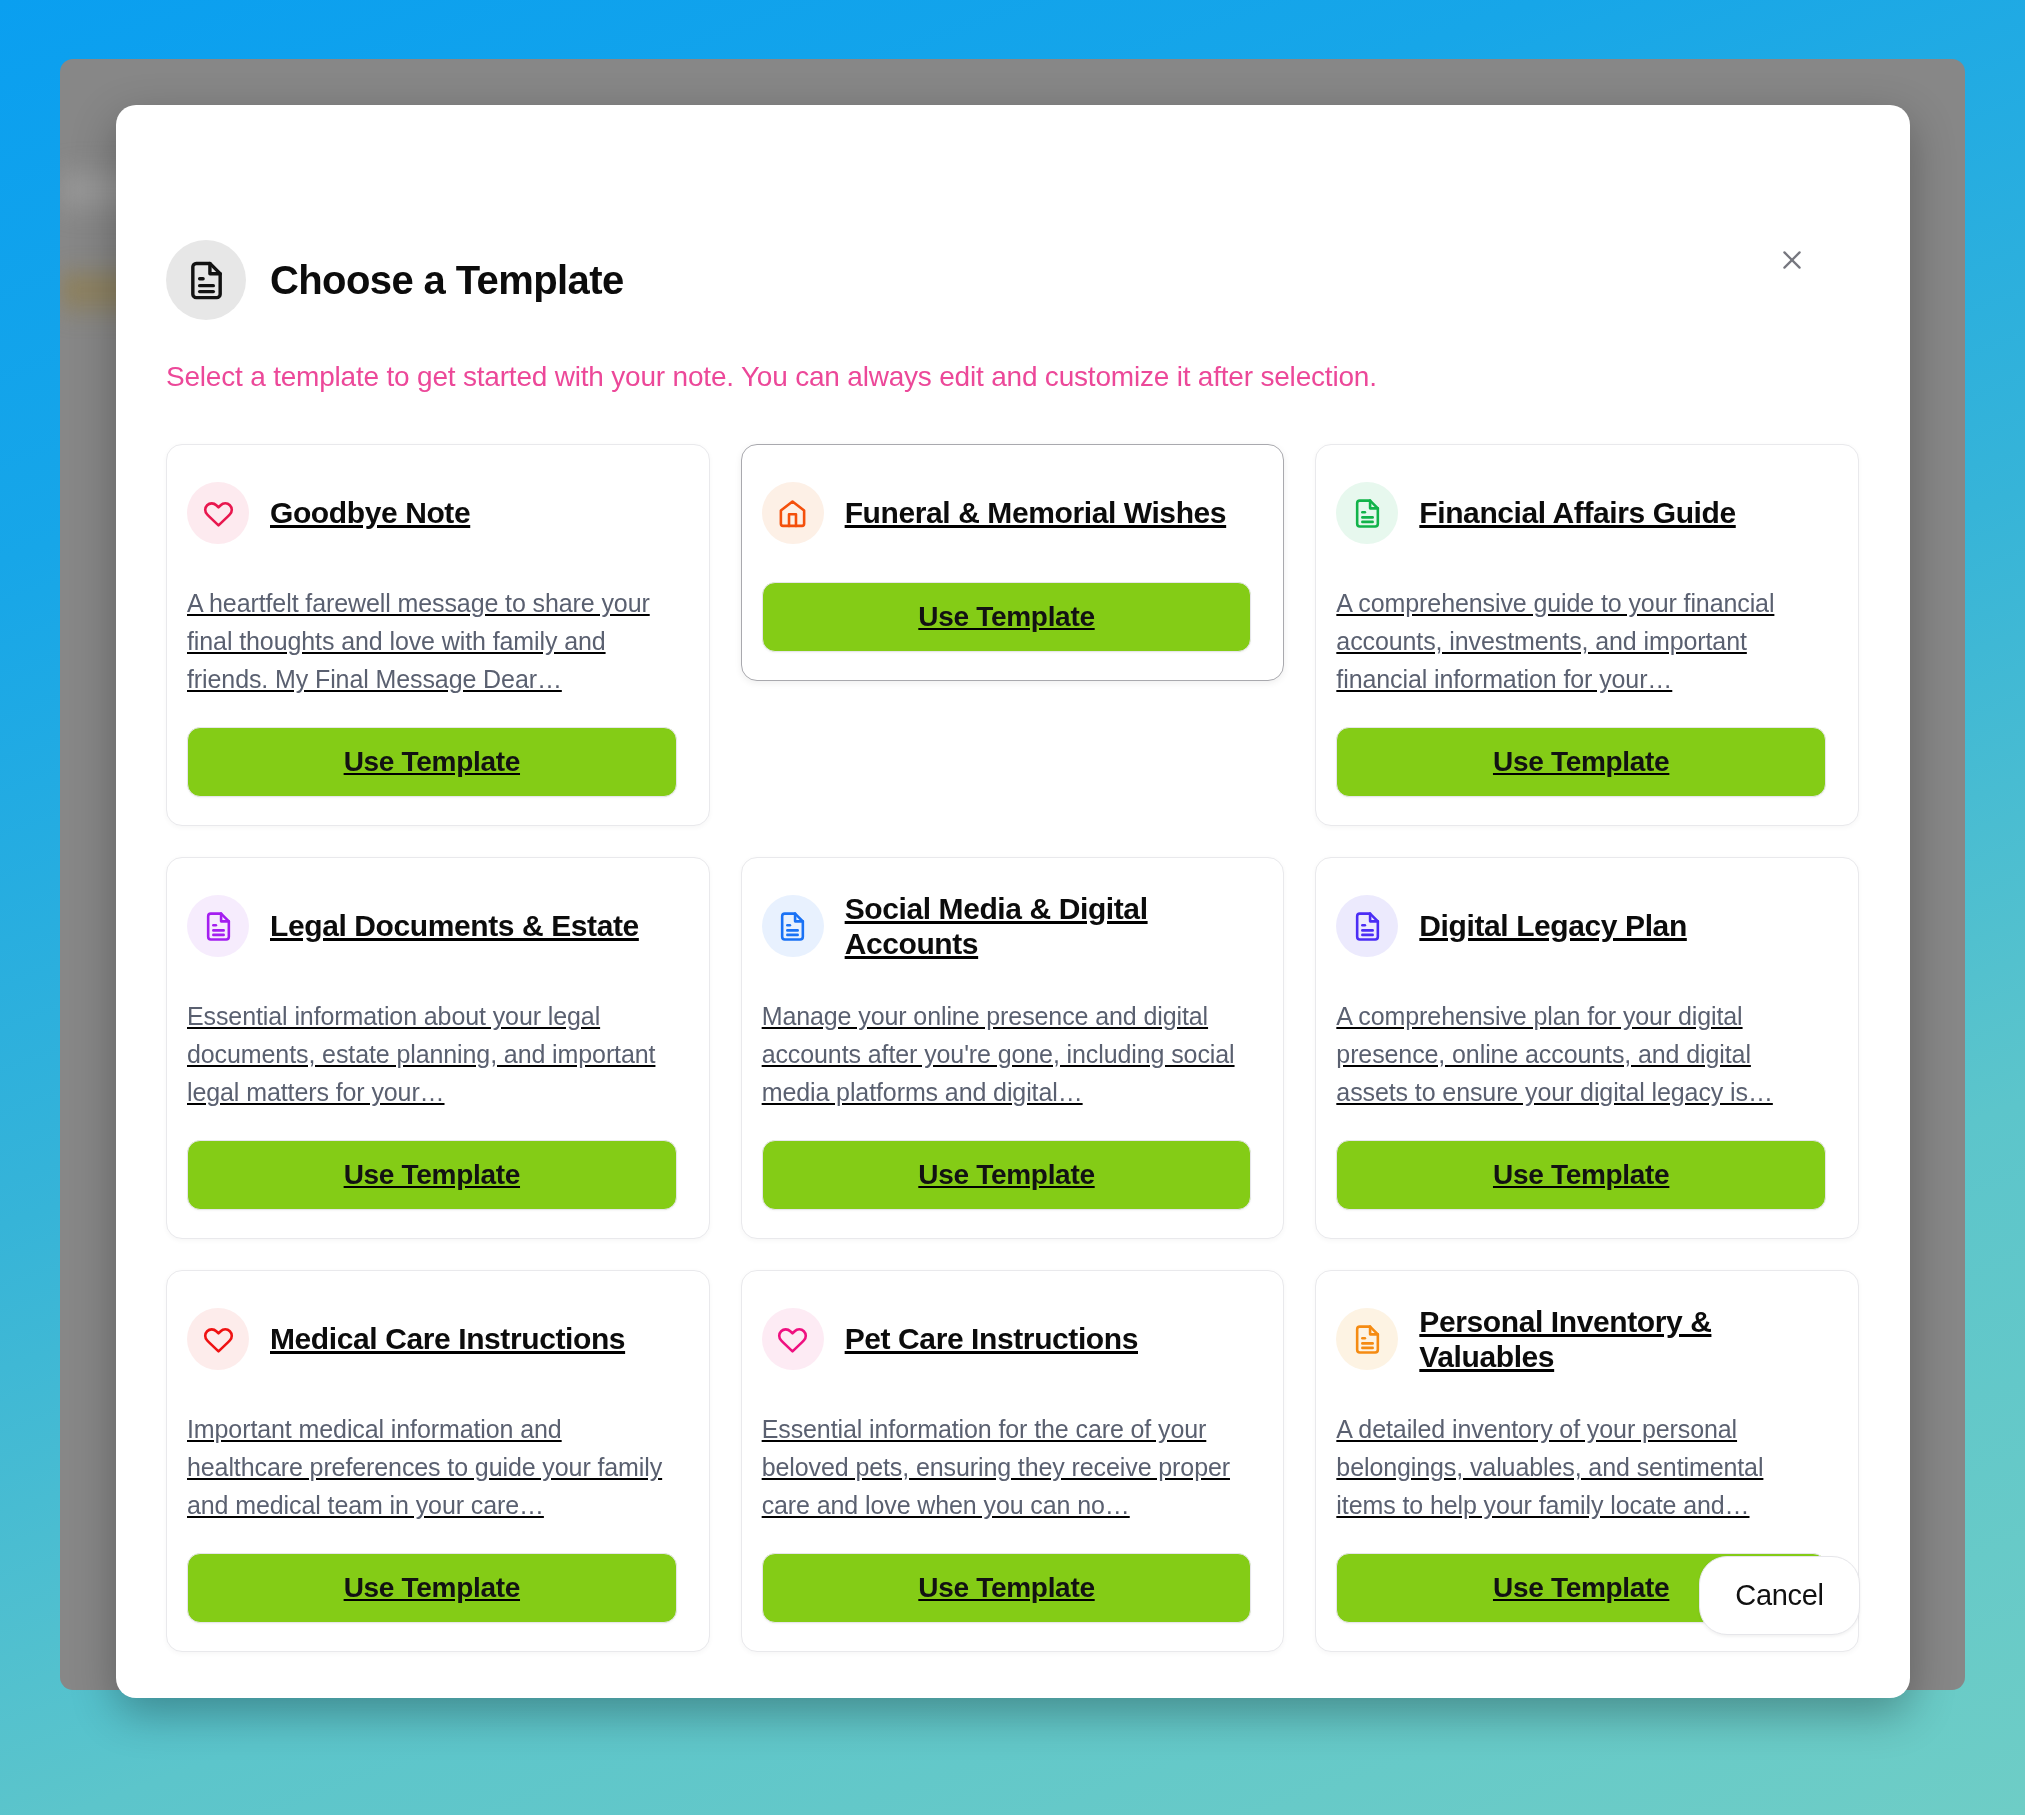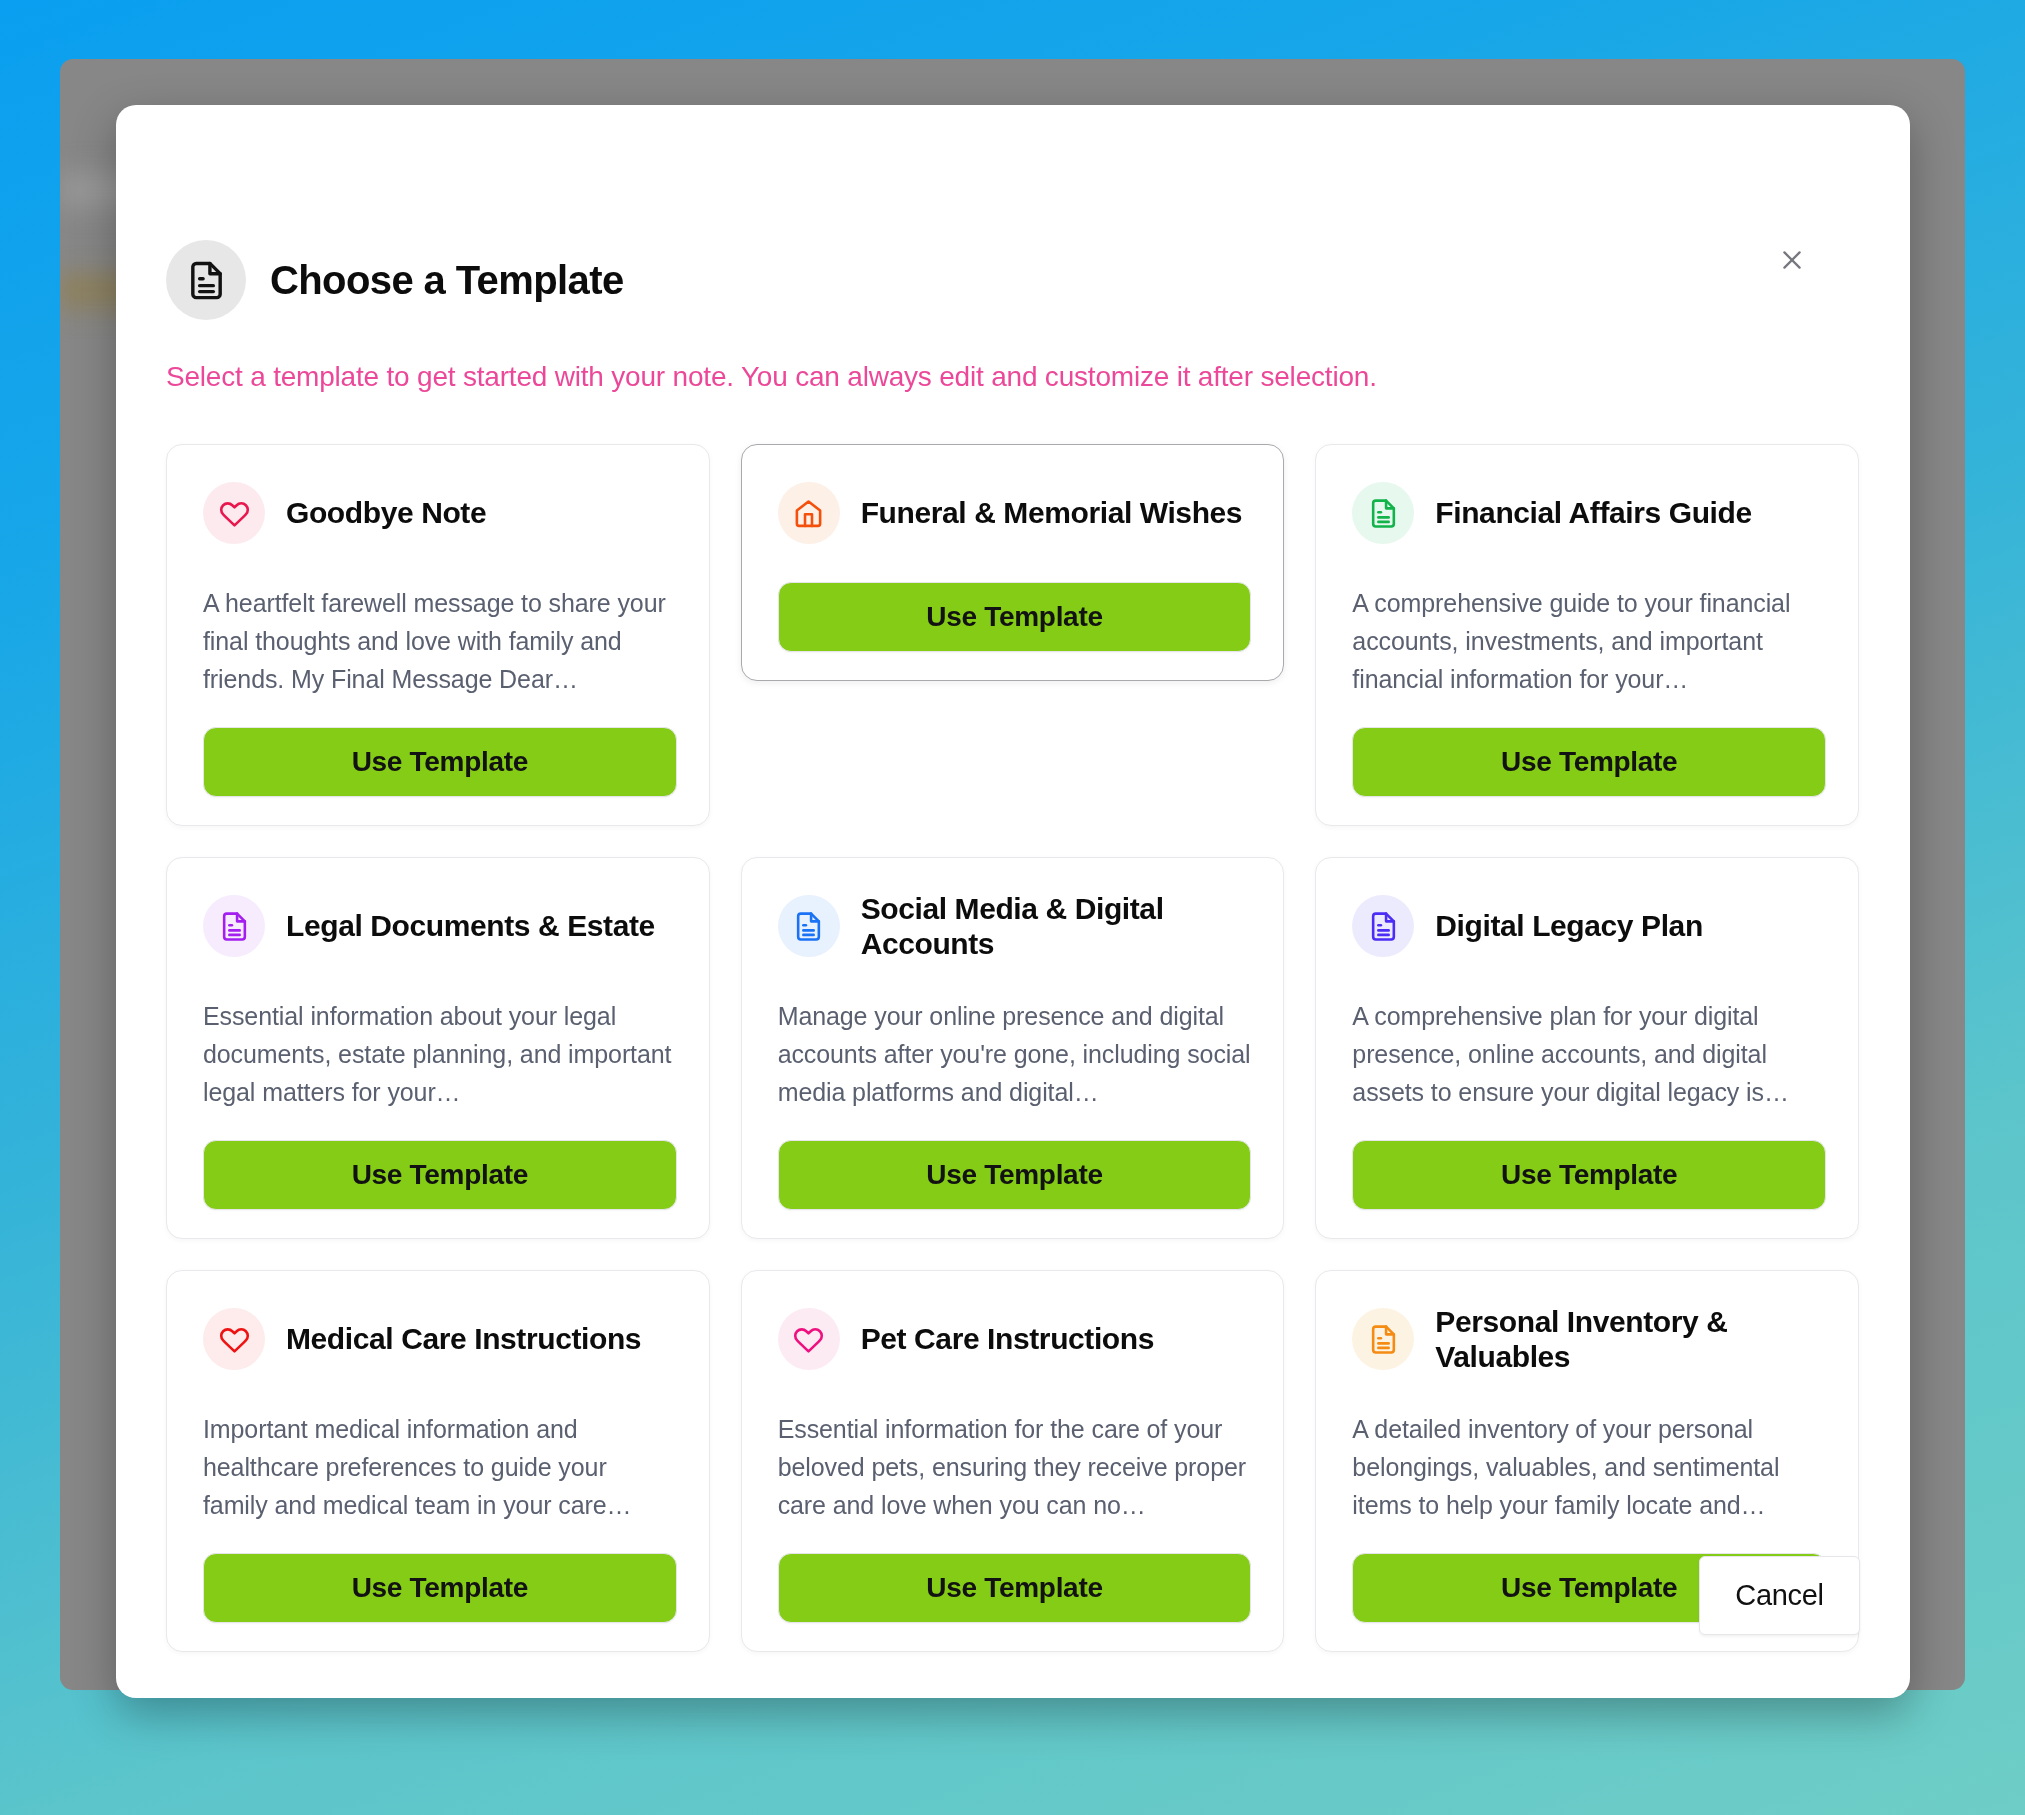--- a/index.html
+++ b/index.html
@@ -114,25 +114,26 @@
     grid-template-columns: repeat(3, 1fr);
     column-gap: 31px;
     row-gap: 31px;
     align-items: start;
   }
 
   .template-card {
     background: #ffffff;
     border: 1.5px solid #e9e9ec;
     border-radius: 16px;
-    padding: 28px 32px 28px 36px;
+    padding: 28px 32px 28px 20px;
     box-shadow: 0 1.5px 5px rgba(0,0,0,0.035);
     cursor: pointer;
     display: flex;
     flex-direction: column;
+    text-decoration: underline;
   }
   .template-card.is-active {
     border-color: #a9a9ae;
     box-shadow: 0 2px 7px rgba(0,0,0,0.07);
   }
 
   .card-head {
     display: flex;
     align-items: center;
     gap: 21px;
@@ -189,21 +190,21 @@
     bottom: 63px;
     display: flex;
     justify-content: flex-end;
   }
   #cancel-btn {
     min-width: 161px;
     height: 79px;
     padding: 0 27px;
     background: #ffffff;
     border: 1.5px solid #e6e6ea;
-    border-radius: 6px;
+    border-radius: 28px;
     font-family: "Liberation Sans", sans-serif;
     font-size: 29px;
     color: #101010;
     letter-spacing: -0.3px;
     cursor: pointer;
     display: flex;
     align-items: center;
     justify-content: center;
     box-shadow: 0 1.5px 3px rgba(0,0,0,0.05);
   }

